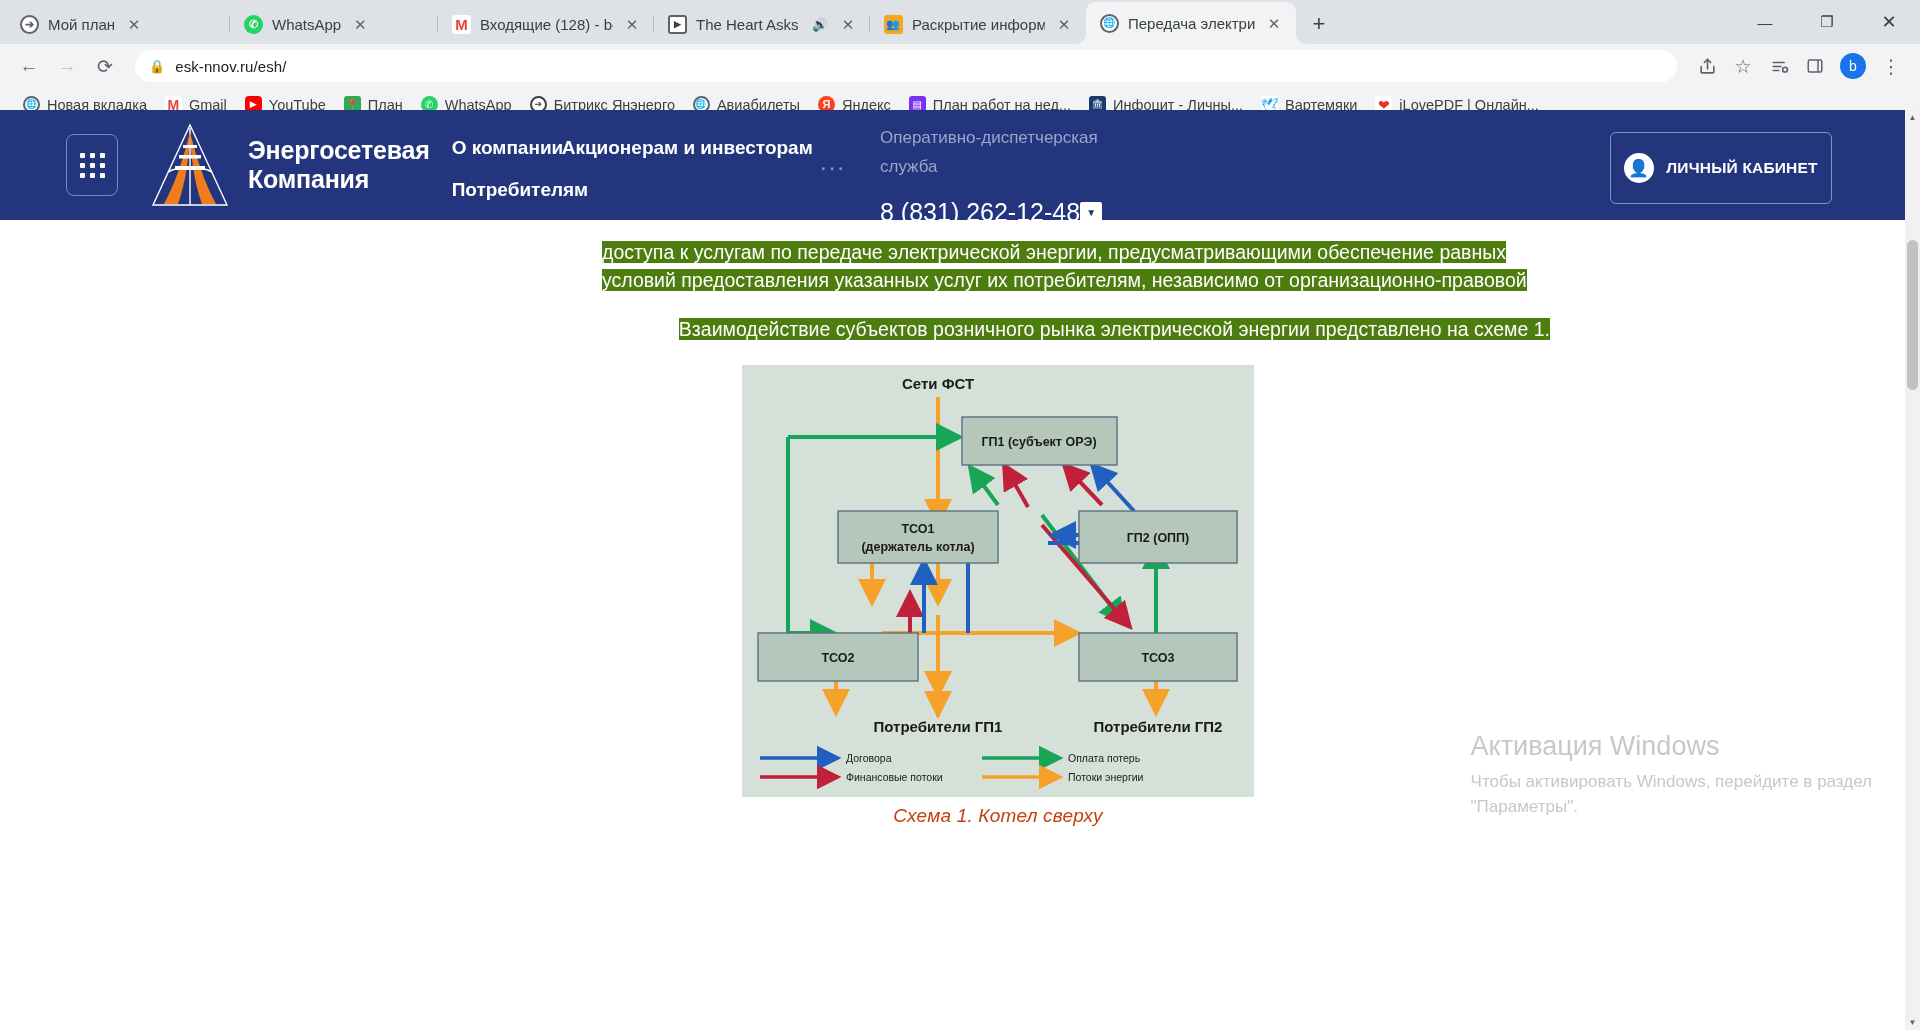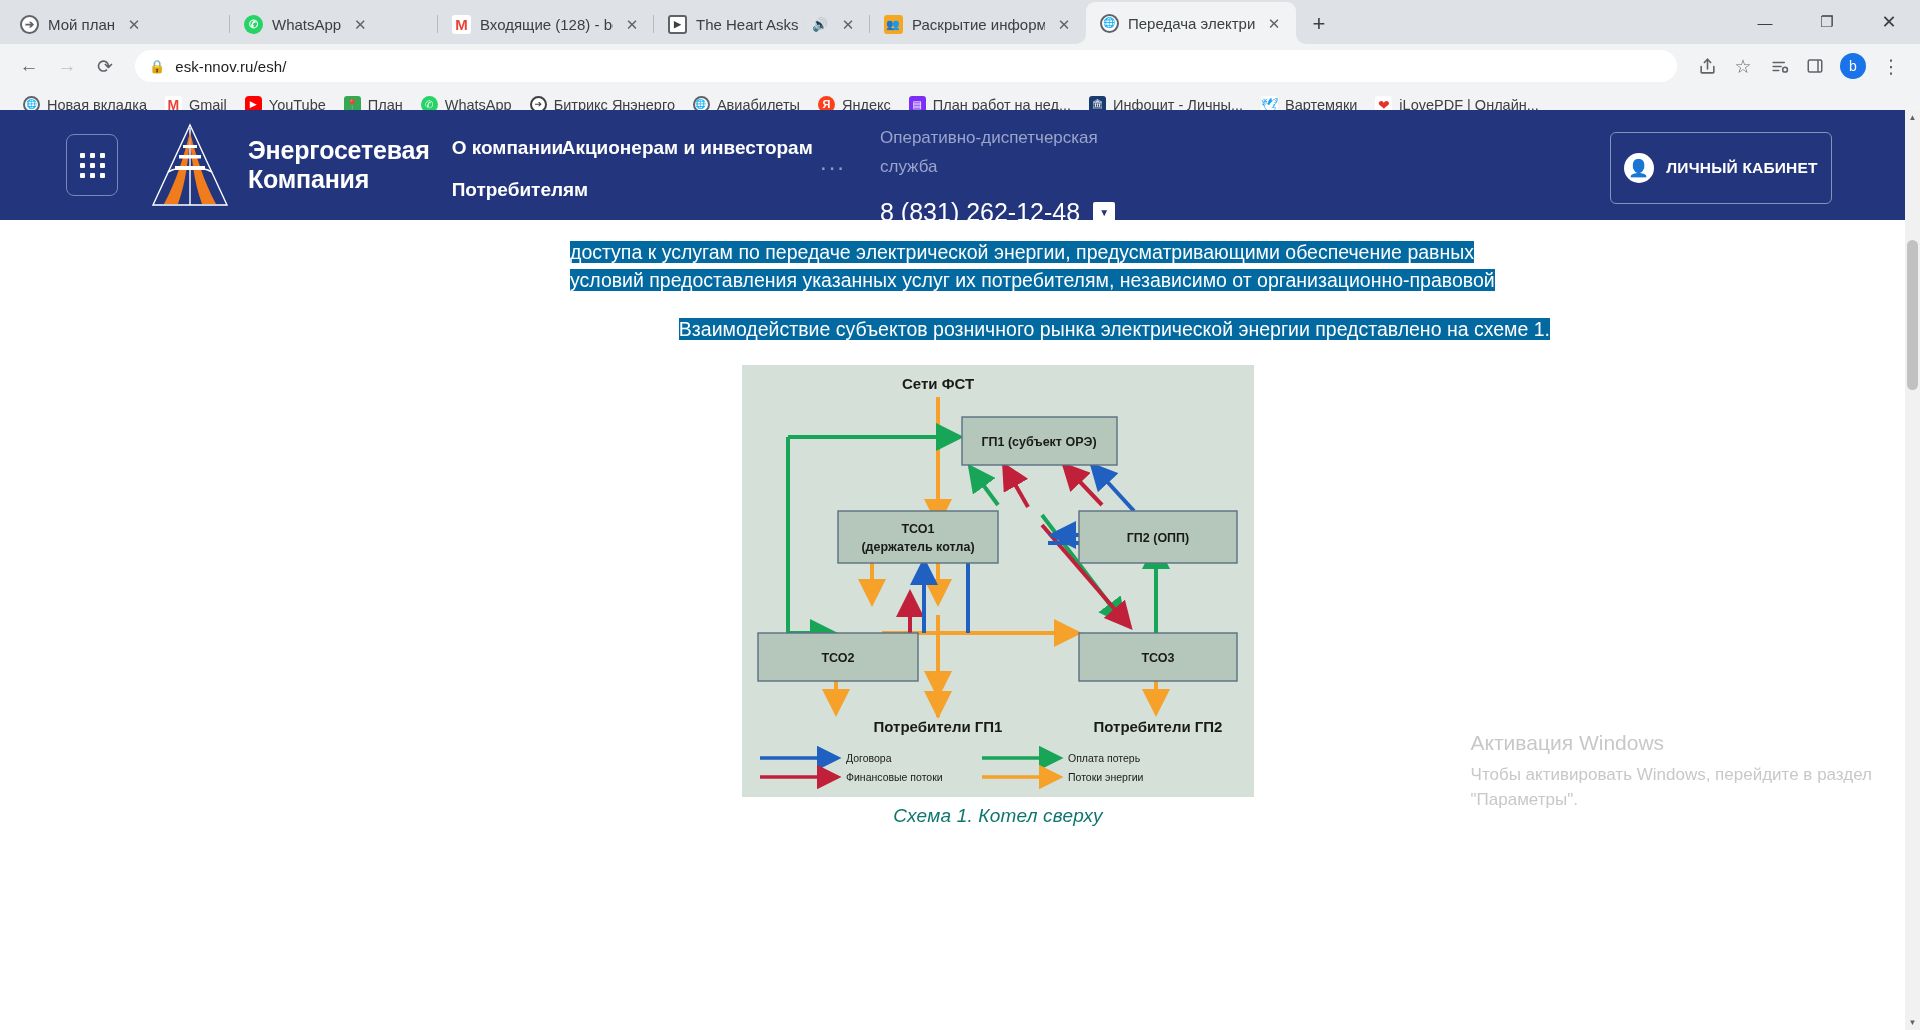--- a/index.html
+++ b/index.html
@@ -161,21 +161,21 @@
 
   .contact {
     position:absolute; left:880px; top:14px; width:260px; text-align:left;
   }
   .contact .cline {
     color:#9aa5cc; font-size:17px; line-height:1.7; white-space:nowrap;
   }
   .phone {
     position:absolute; left:880px; top:88px;
     color:#fff; font-size:25px; font-weight:500; white-space:nowrap;
-    display:flex; align-items:center; gap:13px;
+    display:flex; align-items:center; gap:0;
   }
   .phone-caret {
     width:22px; height:22px; background:#fff; color:#23357c;
     display:flex; align-items:center; justify-content:center;
     font-size:10px; border-radius:2px;
   }
 
   .btn-internet {
     position:absolute; right:330px; top:22px; width:130px; height:72px;
     background:#f26c13; color:#fff; border-radius:6px;
@@ -192,40 +192,40 @@
     width:30px; height:30px; border-radius:50%; background:#fff; color:#23357c;
     display:flex; align-items:center; justify-content:center; font-size:17px;
   }
 
   
   .article { padding:18px 0 0 0; position:relative; }
   .para {
     width:980px; margin-left:570px; font-size:19.5px; line-height:1.46;
     color:#222; font-weight:400;
   }
-  .hl { background:#0369a1; color:#ffffff; }
+  .hl { background:#4d7c0f; color:#ffffff;margin-left:32px; }
   .para.p1 { margin-bottom:20px; }
   .para.p2 { margin-bottom:10px;text-align:right; }
 
   .figure { margin-top:22px; margin-left:742px; }
   .diagram {
     width:512px; height:432px; background:#d5e0d8; position:relative;
   }
   .diagram svg { display:block; }
   .figcaption {
     width:512px; text-align:center; font-style:italic; font-size:19px;
-    color:#0f766e; margin-top:8px; letter-spacing:0.2px;
+    color:#c2410c; margin-top:8px; letter-spacing:0.2px;
   }
 
   
   .watermark {
     position:absolute; right:48px; top:620px; text-align:left; color:#c8c8c8;
     pointer-events:none;
   }
-  .wm-t { font-size:21px; line-height:1.2; }
+  .wm-t { font-size:27px; line-height:1.2; }
   .wm-s { font-size:17px; line-height:1.45; margin-top:8px; }
 
   
   .scrollbar {
     position:absolute; right:0; top:110px; width:15px; height:920px;
     background:#f1f1f1;
   }
   .sb-arrow {
     width:15px; height:15px; display:flex; align-items:center; justify-content:center;
     font-size:8px; color:#5f6368;

